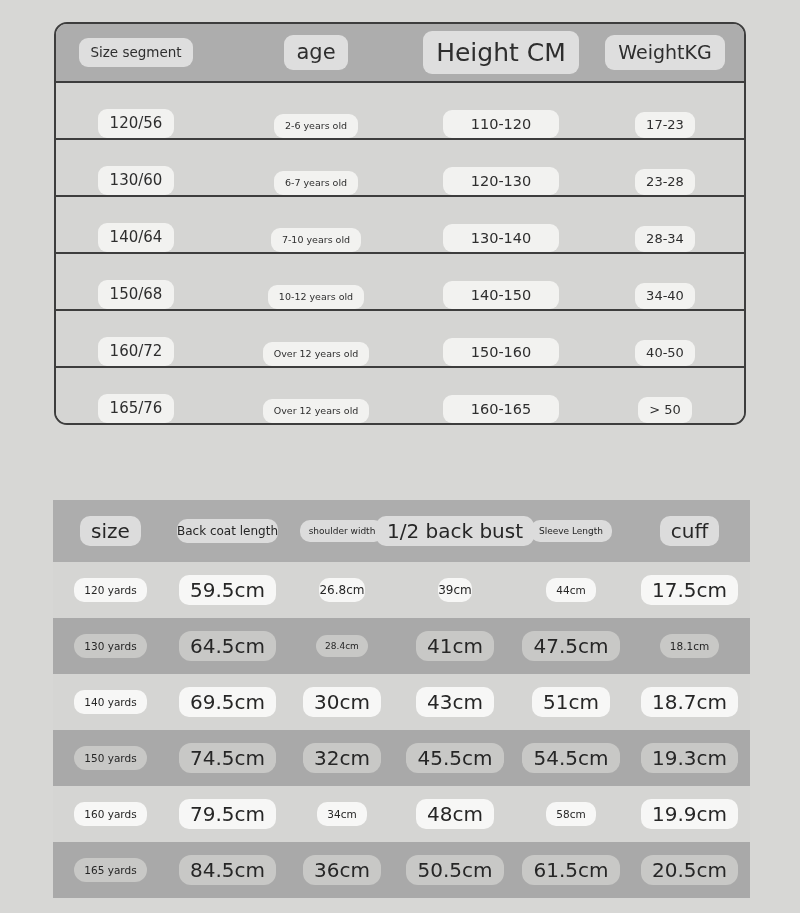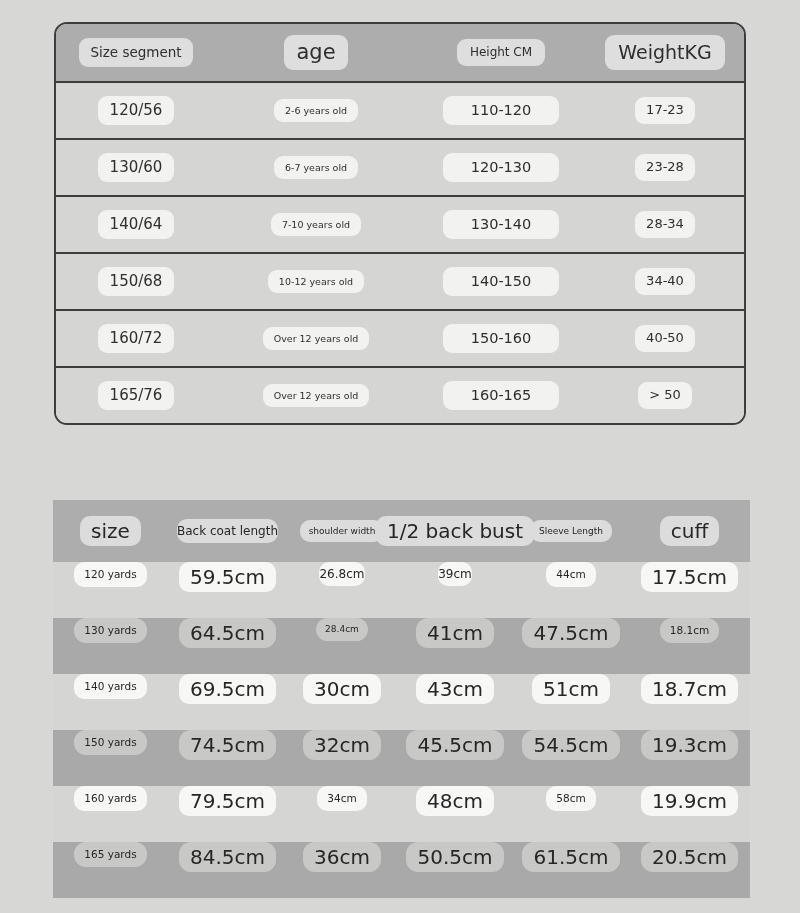--- a/index.html
+++ b/index.html
@@ -20,21 +20,21 @@
     background:#d5d5d3;
     box-sizing:border-box;
   }
   .t1-head{
     display:flex;align-items:center;
     background:#adadad;
     height:57px;
     border-bottom:2px solid #3d3d3d;
   }
   .t1-row{
-    display:flex;align-items:center;
+    display:flex;align-items:flex-end;
     background:#d5d5d3;
     height:55px;
     border-bottom:2px solid #3d3d3d;
   }
   .t1-row.last{border-bottom:none;height:55px;}
   .t1 .c{display:flex;align-items:center;justify-content:center;}
   .t1 .c0{width:160px;}
   .t1 .c1{width:200px;}
   .t1 .c2{width:170px;}
   .t1 .c3{width:158px;}
@@ -46,39 +46,39 @@
     color:#2e2e2e;
     line-height:1.25;
     white-space:nowrap;
     font-family:"DejaVu Sans",sans-serif;
   }
   .pill.hd{background:#dedede;}
 
   
   .hp-0{font-size:13.5px;padding:6px 11px;}
   .hp-1{font-size:21px;padding:4px 12px;}
-  .hp-2{font-size:12px;padding:6px 13px;}
+  .hp-2{font-size:25px;padding:6px 13px;}
   .hp-3{font-size:19px;padding:6px 13px;}
 
   
   .bp-0{font-size:15px;padding:5px 12px;}
   .bp-1{font-size:9.5px;padding:6px 11px;}
   .bp-2{font-size:14.5px;padding:5px 28px;}
   .bp-3{font-size:13px;padding:5px 11px;}
 
   
   .t2{
     position:absolute;left:53px;top:500px;width:697px;
     background:#d5d5d3;
   }
   .t2-head{
     display:flex;align-items:center;
     background:#adadad;height:62px;
   }
-  .t2-row{display:flex;align-items:flex-start;height:56px;}
+  .t2-row{display:flex;align-items:center;height:56px;}
   .t2-row.light{background:#d5d5d3;}
   .t2-row.dark{background:#a9a9a9;}
   .t2 .c{display:flex;align-items:center;justify-content:center;}
   .t2 .k0{width:115px;}
   .t2 .k1{width:119px;}
   .t2 .k2{width:110px;}
   .t2 .k3{width:116px;}
   .t2 .k4{width:116px;}
   .t2 .k5{width:121px;}
 

